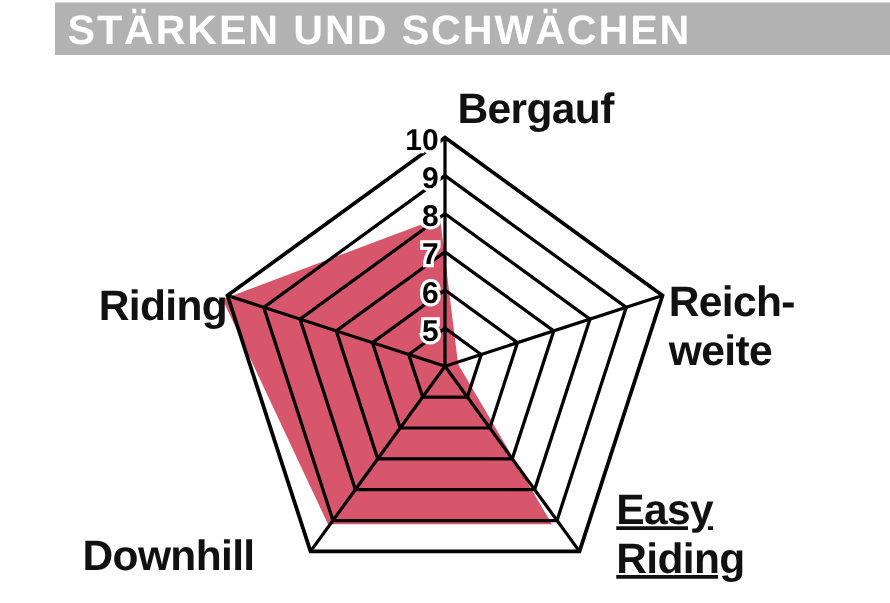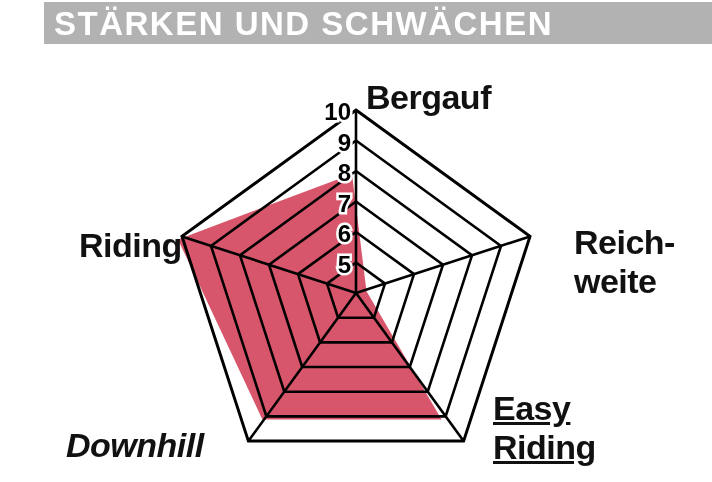--- a/index.html
+++ b/index.html
@@ -36,24 +36,24 @@
   }
   .axis-label {
     position: absolute;
     font-size: 34px;
     font-weight: 700;
     letter-spacing: -0.5px;
     line-height: 1.16;
     color: #111111;
     white-space: pre-line;
   }
-  .axis-label.bergauf   { left: 366px; top: 78px;  }
-  .axis-label.reichweite{ left: 574px; top: 223px; }
+  .axis-label.bergauf   { left: 366px; top: 68px;  }
+  .axis-label.reichweite{ left: 535px; top: 223px; }
   .axis-label.easy      { left: 493px; top: 389px; }
-  .axis-label.downhill  { left: 66px;  top: 426px; font-style: italic; }
+  .axis-label.downhill  { left: 66px;  top: 426px; }
   .axis-label.trail     { left: 79px;  top: 226px; }
   .tick-label {
     font-family: "Liberation Sans", "DejaVu Sans", sans-serif;
     font-size: 24px;
     font-weight: 700;
     fill: #000000;
     stroke: #ffffff;
     stroke-width: 5px;
     paint-order: stroke;
     text-anchor: end;

